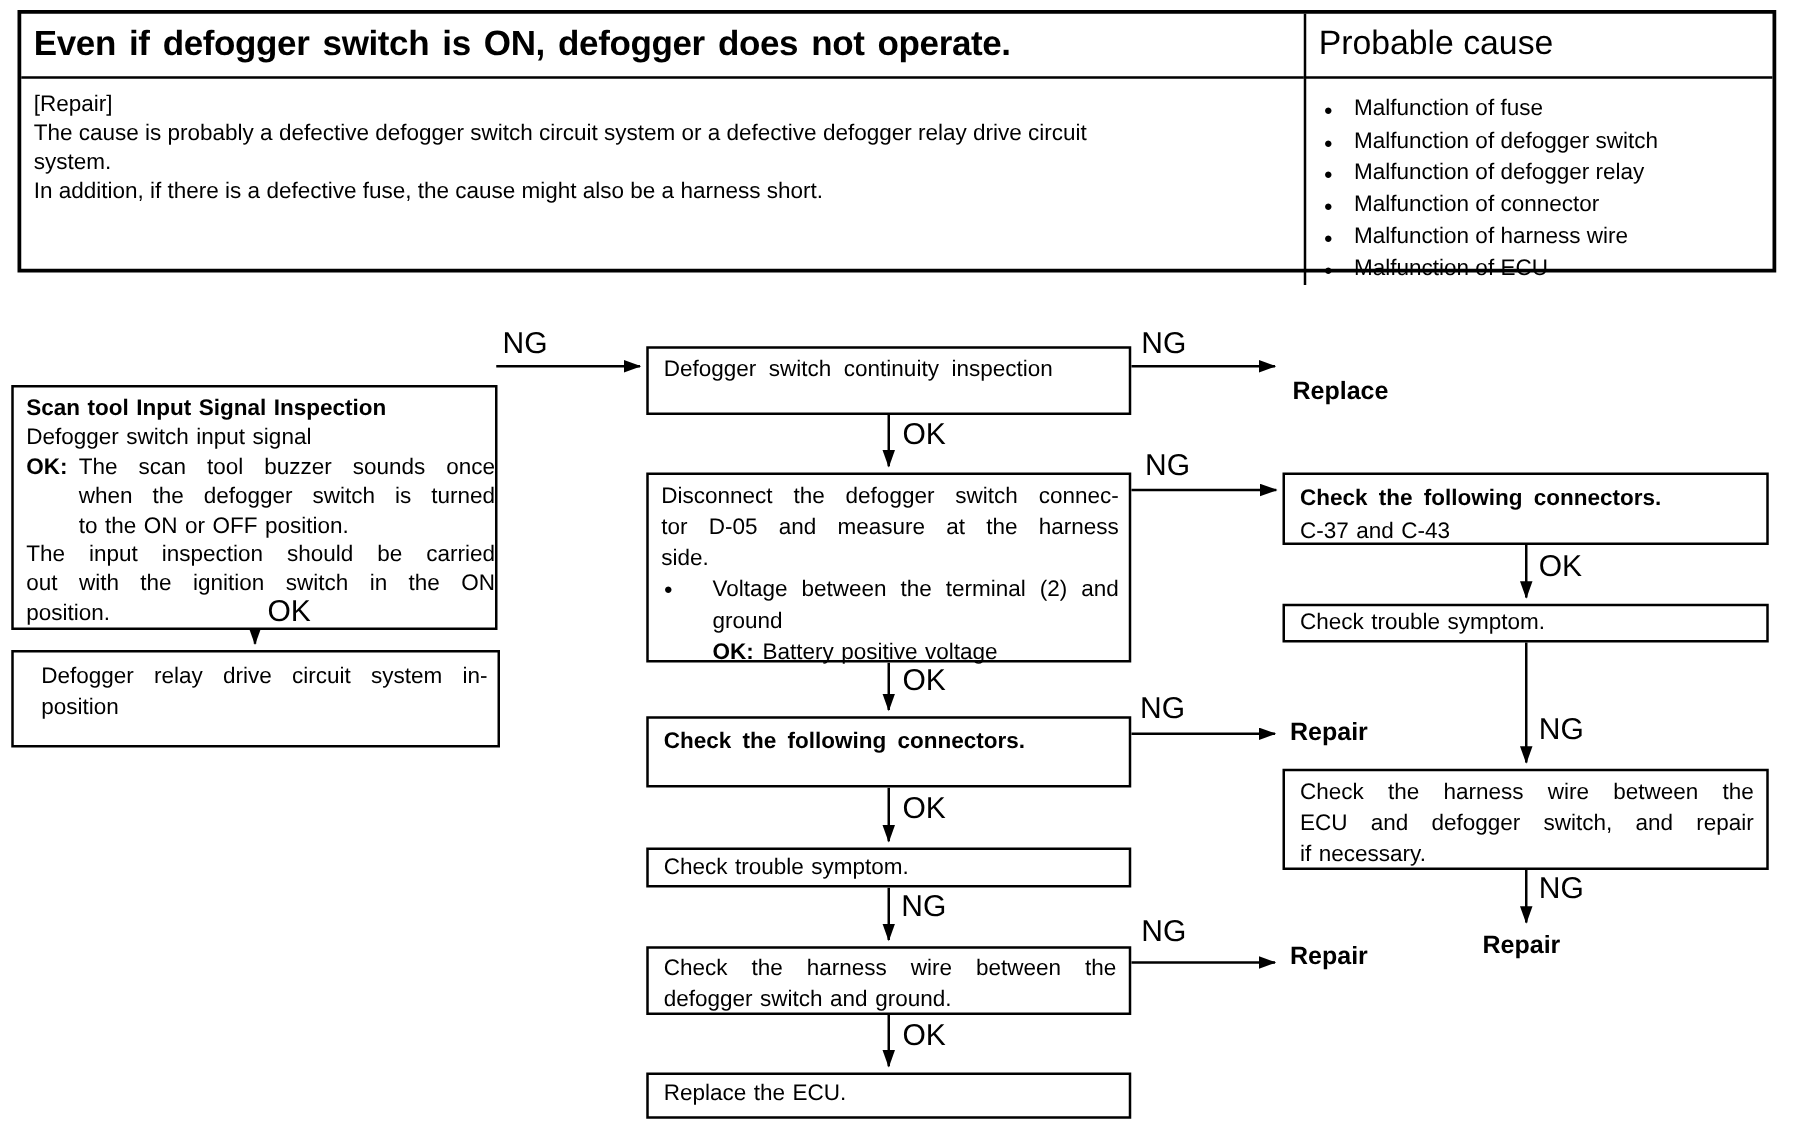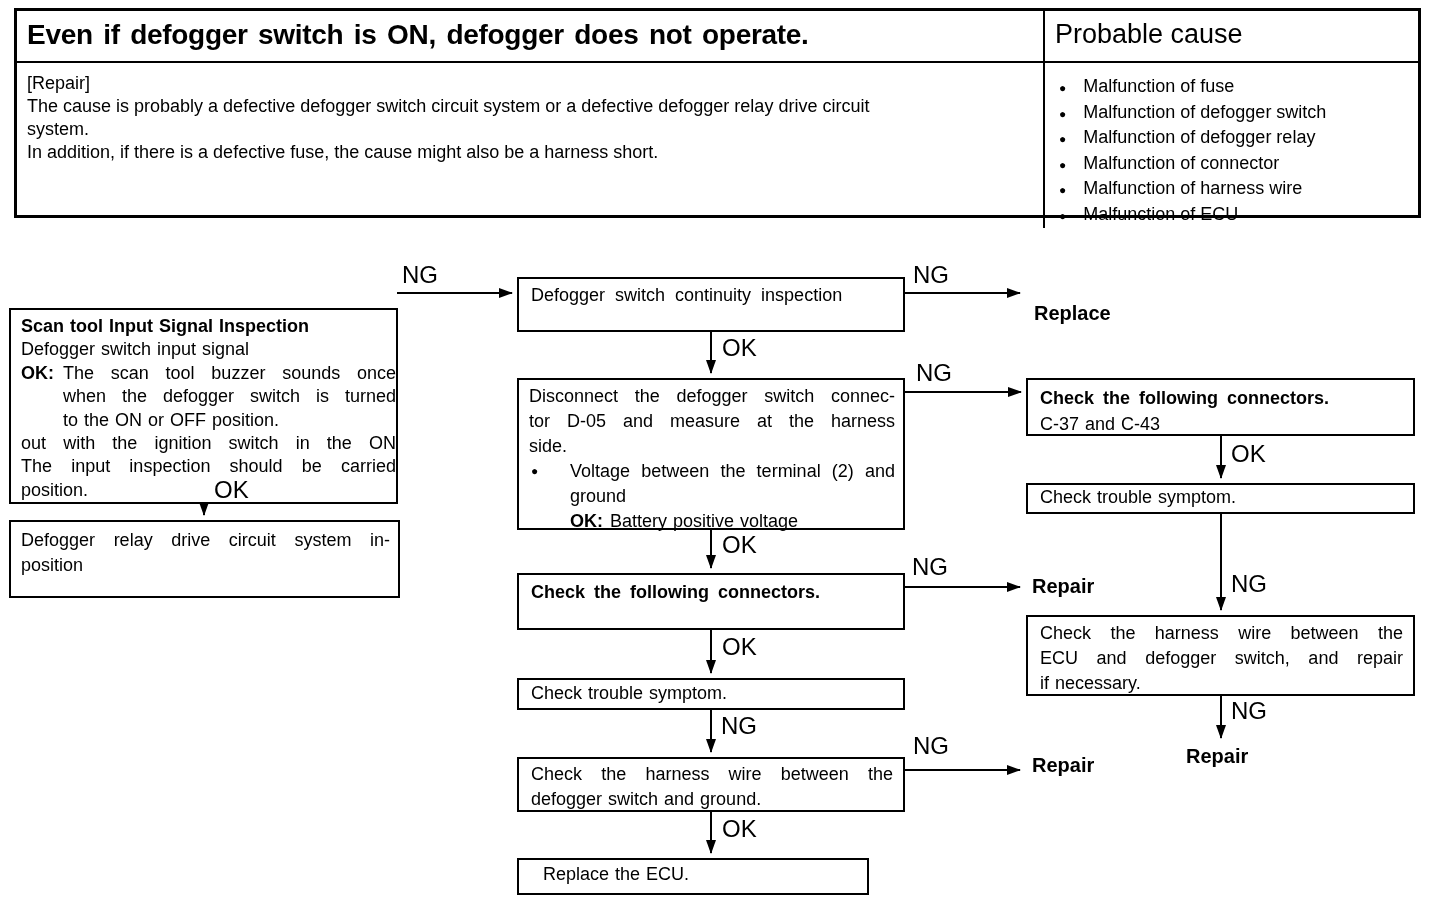--- a/index.html
+++ b/index.html
@@ -120,26 +120,26 @@
     <div class="b">Scan tool Input Signal Inspection</div>
     <div>Defogger switch input signal</div>
     <div class="hang">
       <span class="pre">OK:</span>
       <span class="rest">
         <span class="jl" style="display:block;">The scan tool buzzer sounds once</span>
         <span class="jl" style="display:block;">when the defogger switch is turned</span>
         <span style="display:block;">to the ON or OFF position.</span>
       </span>
     </div>
+    <div class="jl">The input inspection should be carried</div>
     <div class="jl">out with the ignition switch in the ON</div>
-    <div class="jl">The input inspection should be carried</div>
     <div>position.</div>
   </div>
 
-  <div class="fbox" style="left:9px;top:520px;width:391px;height:78px;padding:6px 8px 0 10px;line-height:25px;">
+  <div class="fbox" style="left:9px;top:520px;width:391px;height:78px;padding:6px 8px 0 22px;line-height:25px;">
     <div class="jl">Defogger relay drive circuit system in-</div>
     <div>position</div>
   </div>
 
   <div class="fbox" style="left:517px;top:277px;width:388px;height:55px;padding:6px 10px 12px 12px;word-spacing:5px;">
     <div>Defogger switch continuity inspection</div>
   </div>
 
   <div class="fbox" style="left:517px;top:378px;width:388px;height:152px;padding:4px 8px 0 10px;line-height:25px;">
     <div class="jl">Disconnect the defogger switch connec-</div>
@@ -161,21 +161,21 @@
 
   <div class="fbox" style="left:517px;top:678px;width:388px;height:32px;padding:3px 10px 0 12px;">
     <div>Check trouble symptom.</div>
   </div>
 
   <div class="fbox" style="left:517px;top:757px;width:388px;height:55px;padding:3px 10px 0 12px;line-height:24.5px;">
     <div class="jl">Check the harness wire between the</div>
     <div>defogger switch and ground.</div>
   </div>
 
-  <div class="fbox" style="left:517px;top:858px;width:352px;height:37px;padding:4px 10px 0 24px;">
+  <div class="fbox" style="left:517px;top:858px;width:388px;height:37px;padding:4px 10px 0 12px;">
     <div>Replace the ECU.</div>
   </div>
 
   <div class="fbox" style="left:1026px;top:378px;width:389px;height:58px;padding:5px 10px 0 12px;line-height:26px;">
     <div class="b" style="word-spacing:4px;">Check the following connectors.</div>
     <div>C-37 and C-43</div>
   </div>
 
   <div class="fbox" style="left:1026px;top:483px;width:389px;height:31px;padding:2px 10px 0 12px;">
     <div>Check trouble symptom.</div>

